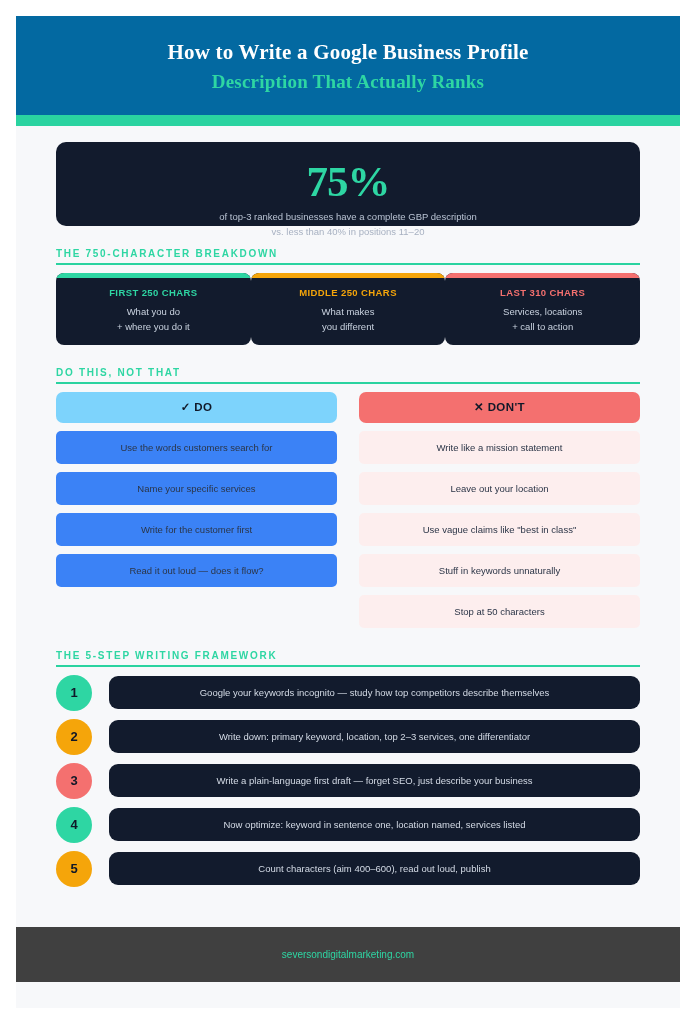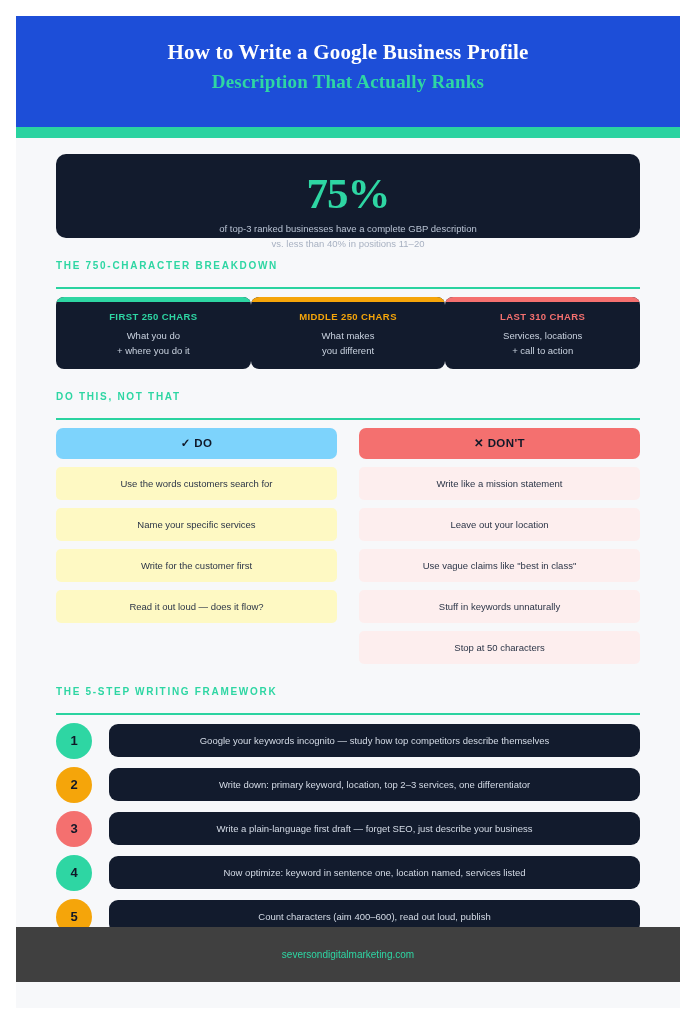--- a/index.html
+++ b/index.html
@@ -10,22 +10,22 @@
     overflow:hidden;
   }
   .page{
     position:absolute;left:16px;top:16px;
     width:664px;height:992px;
     background:#f7f8fa;
     overflow:hidden;
   }
   
   .header{
-    background:#1d4ed8;
-    padding:22px 20px 32px;
+    background:#0369a1;
+    padding:22px 20px 20px;
     text-align:center;
   }
   .header h1{
     margin:0;
     font-family:"Liberation Serif","DejaVu Serif",serif;
     font-size:21px;font-weight:700;color:#ffffff;
     line-height:1.35;letter-spacing:.2px;
   }
   .header h2{
     margin:4px 0 0;
@@ -56,21 +56,21 @@
     position:absolute;left:0;right:0;top:68px;
     font-size:9.5px;color:#b9c3d3;
     line-height:1.55;
   }
   .stat-sub .line2{color:#9aa5b8;opacity:.85;}
   
   .section-label{
     margin-top:22px;
     font-size:10px;font-weight:700;color:#2ed6a3;
     letter-spacing:1.7px;text-transform:uppercase;
-    padding-bottom:16px;
+    padding-bottom:4px;
   }
   .section-rule{height:2px;background:#2ad3a0;margin-bottom:8px;}
   
   .breakdown{display:flex;}
   .bd-card{
     flex:1;
     background:#121b2d;
     border-radius:8px;
     overflow:hidden;
     text-align:center;
@@ -95,21 +95,21 @@
   }
   .dd-head.do{background:#7dd3fc;}
   .dd-head.dont{background:#f4706f;}
   .dd-item{
     margin-top:8px;
     height:33px;line-height:33px;
     border-radius:5px;
     text-align:center;
     font-size:9.5px;color:#2b3547;
   }
-  .dd-item.do{background:#fef9c3;}
+  .dd-item.do{background:#3b82f6;}
   .dd-item.dont{background:#fdeeee;}
   
   .step-row{display:flex;align-items:center;margin-top:8px;}
   .step-circle{
     width:36px;height:36px;border-radius:50%;
     flex:0 0 36px;
     text-align:center;line-height:36px;
     font-size:13px;font-weight:700;color:#101828;
   }
   .step-bar{

